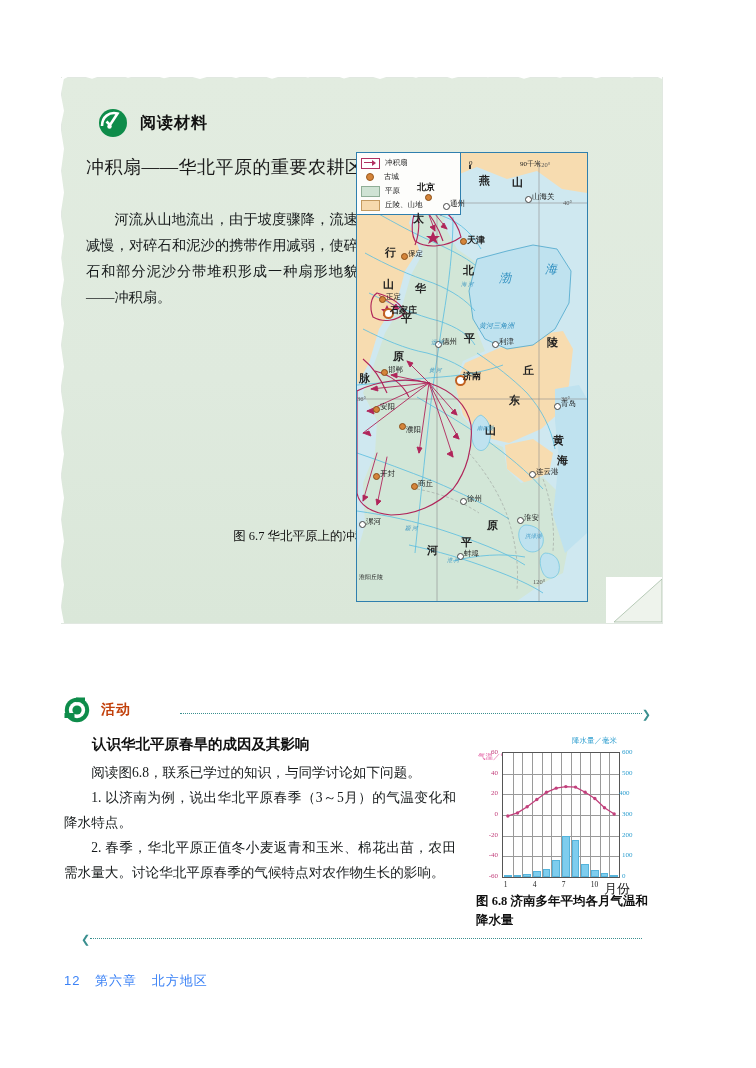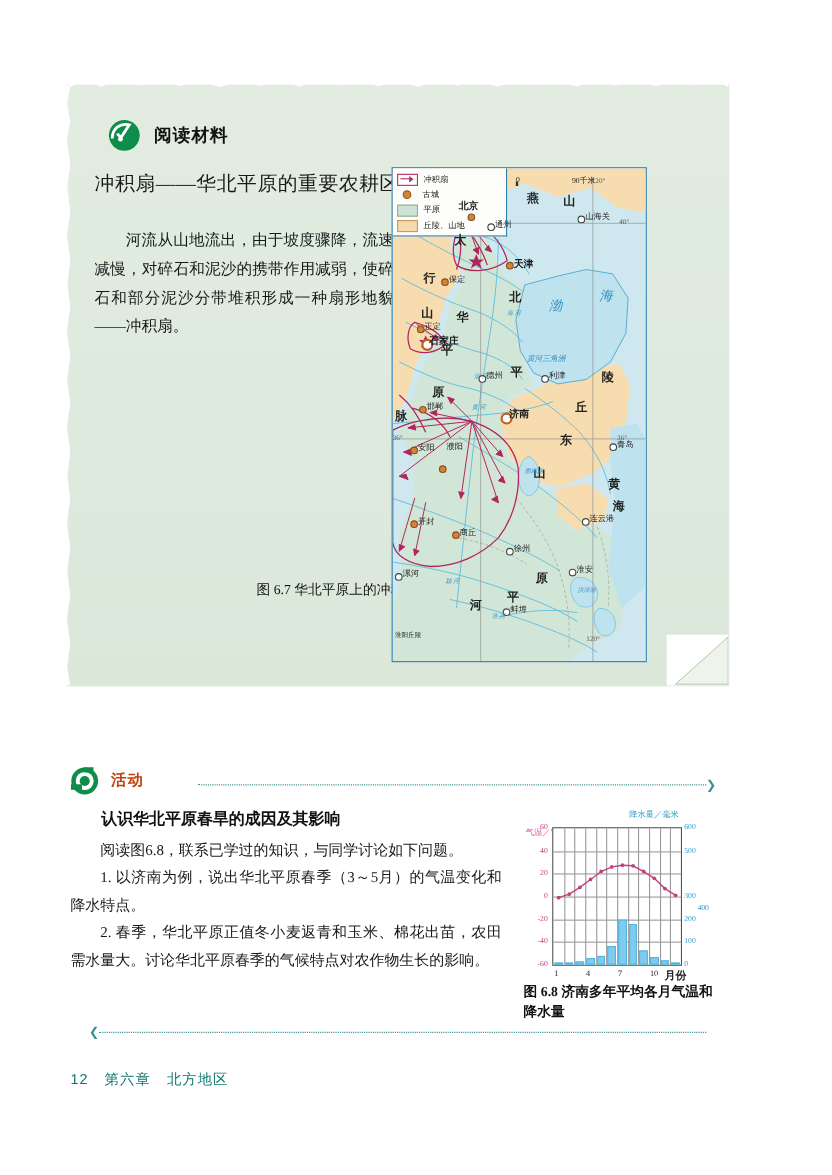--- a/index.html
+++ b/index.html
@@ -119,27 +119,27 @@
   #climate-figure{position:absolute;left:476px;top:730px;width:176px;height:200px;}
   #chart-box{position:absolute;left:26px;top:22px;width:116px;height:124px;
     border:1px solid #555;background:#fff;}
   .gv{position:absolute;top:0;bottom:0;width:0;border-left:.8px solid #9a9a9a;}
   .gh{position:absolute;left:0;right:0;height:0;border-top:.8px solid #9a9a9a;}
   .axis-t-label{position:absolute;font-size:7px;color:#c2407c;text-align:right;width:22px;}
   .axis-p-label{position:absolute;font-size:7px;color:#2f9fd0;width:22px;}
   .axis-x-label{position:absolute;font-size:7.5px;color:#222;}
   #t-axis-title{position:absolute;left:2px;top:22px;font-size:7.5px;color:#e0509a;white-space:nowrap;}
   #p-axis-title{position:absolute;left:96px;top:6px;font-size:7.5px;color:#2f9fd0;white-space:nowrap;}
-  #x-axis-title{position:absolute;left:128px;top:150px;font-size:10px;color:#222;font-weight:bold;}
+  #x-axis-title{position:absolute;left:128px;top:150px;font-size:13px;color:#222;}
   .bar{position:absolute;bottom:0;background:#7ecdee;border:.6px solid #55b4dc;box-sizing:border-box;}
   #fig68-caption{position:absolute;left:0;top:162px;width:176px;
     font-size:12.5px;line-height:19px;color:#111;font-weight:bold;}
 
   
-  #page-footer{position:absolute;left:64px;top:972px;font-size:13px;color:#0f766e;
+  #page-footer{position:absolute;left:64px;top:972px;font-size:13px;color:#3b82f6;
     font-family:"Liberation Sans","DejaVu Sans",sans-serif;letter-spacing:1px;}
   #page-footer .pg{font-weight:normal;margin-right:10px;}
 </style>
 </head>
 <body>
 
 <div id="reading-panel">
   <div id="panel-top-edge"></div>
   <div id="panel-left-edge"></div>
 
@@ -328,21 +328,21 @@
       <div class="mlabel" style="left: 85px; top: 184px;">德州</div>
       <div class="mcity hollow" style="left: 135px; top: 188px;"></div>
       <div class="mlabel" style="left: 142px; top: 184px; text-align: right;">利津</div>
       <div class="mcity" style="left: 24px; top: 216px;"></div>
       <div class="mlabel" style="left: 31px; top: 212px;">邯郸</div>
       <div class="mcity" style="left: 98px; top: 222px; width: 7px; height: 7px; background: rgb(255, 255, 255); border: 2px solid rgb(192, 96, 32);"></div>
       <div class="mlabel mbig" style="left: 106px; top: 217px;">济南</div>
       <div class="mcity" style="left: 16px; top: 253px;"></div>
       <div class="mlabel" style="left: 23px; top: 249px;">安阳</div>
       <div class="mcity" style="left: 42px; top: 270px;"></div>
-      <div class="mlabel" style="left: 49px; top: 248px;">濮阳</div>
+      <div class="mlabel" style="left: 49px; top: 272px;">濮阳</div>
       <div class="mcity hollow" style="left: 197px; top: 250px;"></div>
       <div class="mlabel" style="left: 204px; top: 246px;">青岛</div>
       <div class="mcity" style="left: 16px; top: 320px;"></div>
       <div class="mlabel" style="left: 23px; top: 316px;">开封</div>
       <div class="mcity" style="left: 54px; top: 330px;"></div>
       <div class="mlabel" style="left: 61px; top: 326px;">商丘</div>
       <div class="mcity hollow" style="left: 172px; top: 318px;"></div>
       <div class="mlabel" style="left: 179px; top: 314px;">连云港</div>
       <div class="mcity hollow" style="left: 103px; top: 345px;"></div>
       <div class="mlabel" style="left: 110px; top: 341px;">徐州</div>
@@ -480,21 +480,21 @@
       <div class="axis-t-label" style="left: 0px; top: 38.6667px;">40</div>
       <div class="axis-t-label" style="left: 0px; top: 59.3333px;">20</div>
       <div class="axis-t-label" style="left: 0px; top: 80px;">0</div>
       <div class="axis-t-label" style="left: 0px; top: 100.667px;">-20</div>
       <div class="axis-t-label" style="left: 0px; top: 121.333px;">-40</div>
       <div class="axis-t-label" style="left: 0px; top: 142px;">-60</div>
     </div>
   <div id="p-ticks">
       <div class="axis-p-label" style="left: 146px; top: 18px;">600</div>
       <div class="axis-p-label" style="left: 146px; top: 38.6667px;">500</div>
-      <div class="axis-p-label" style="left: 158px; top: 59.3333px; margin-top: 32px;">400</div>
+      <div class="axis-p-label" style="left: 143px; top: 59.3333px;">400</div>
       <div class="axis-p-label" style="left: 146px; top: 80px;">300</div>
       <div class="axis-p-label" style="left: 146px; top: 100.667px;">200</div>
       <div class="axis-p-label" style="left: 146px; top: 121.333px;">100</div>
       <div class="axis-p-label" style="left: 146px; top: 142px;">0</div>
     </div>
   <div id="x-ticks">
       <div class="axis-x-label" style="left: 27.8333px; top: 150px;">1</div>
       <div class="axis-x-label" style="left: 56.8333px; top: 150px;">4</div>
       <div class="axis-x-label" style="left: 85.8333px; top: 150px;">7</div>
       <div class="axis-x-label" style="left: 114.833px; top: 150px;">10</div>

